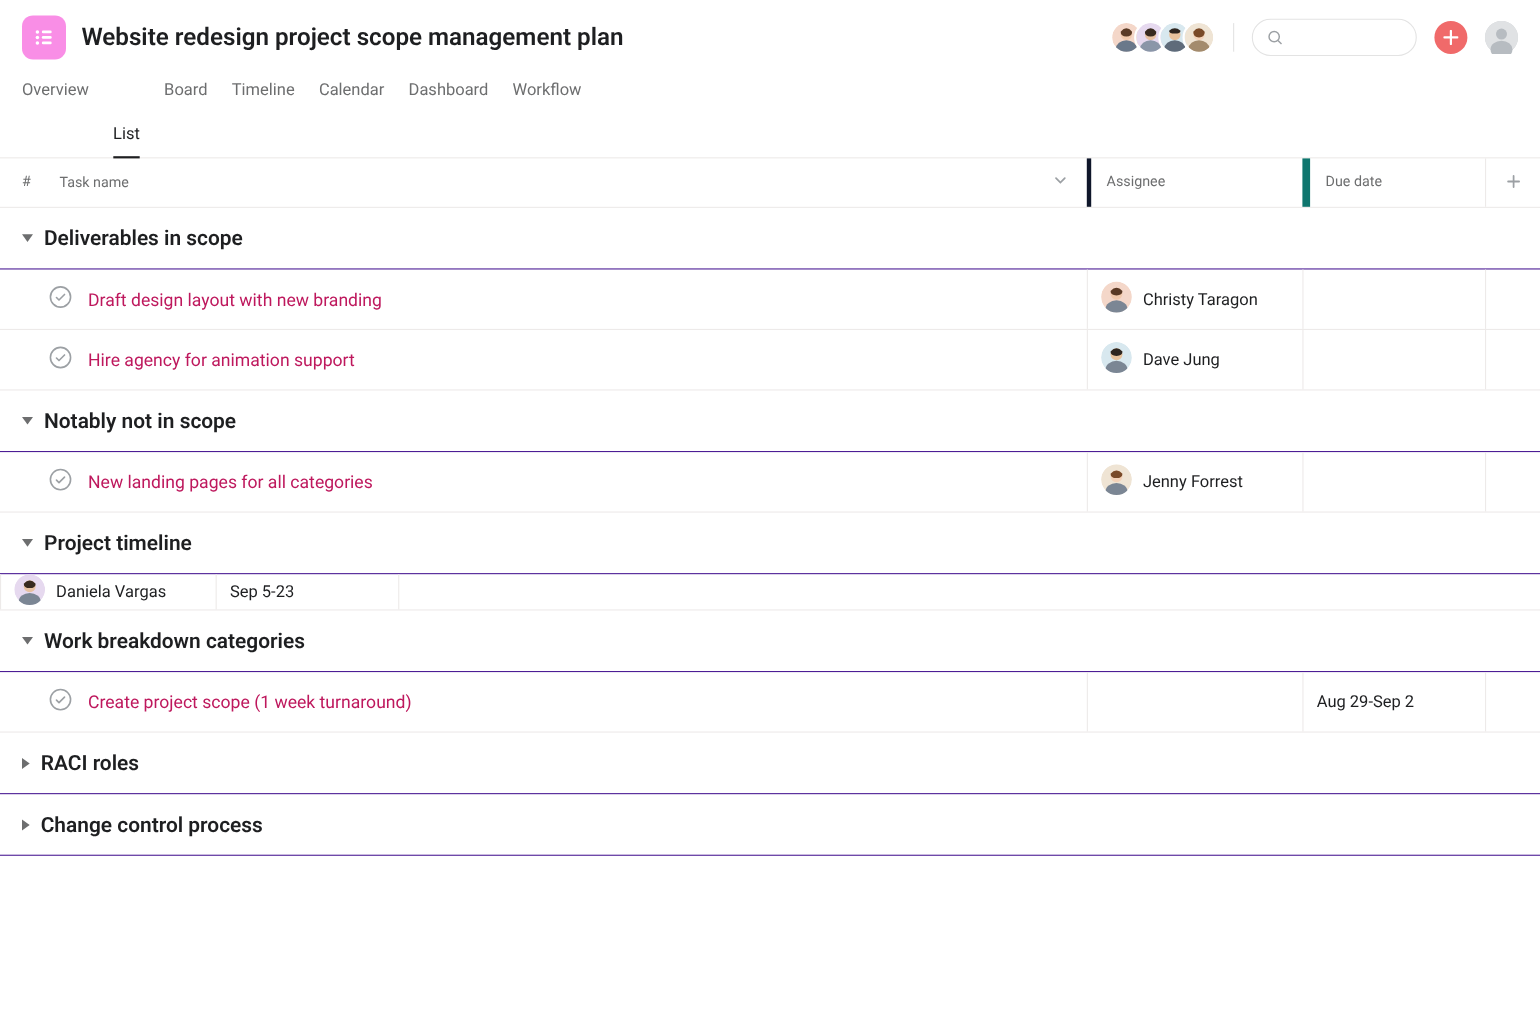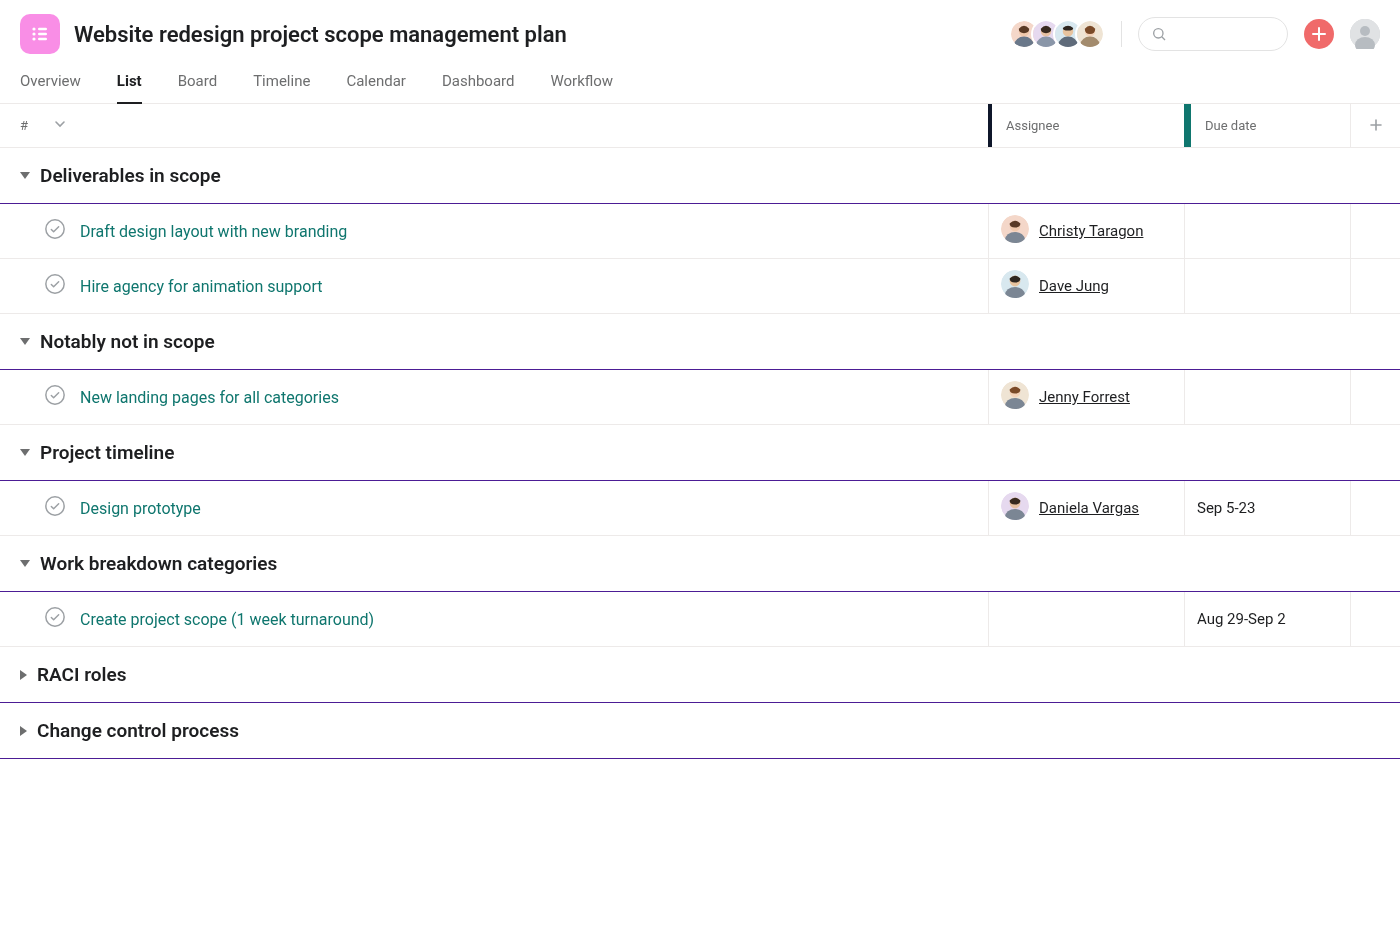--- a/index.html
+++ b/index.html
@@ -58,35 +58,36 @@
     display:flex; align-items:center; justify-content:center;
     font-size: 18px; font-weight: 400;
   }
   .me-avatar {
     width: 30px; height:30px; border-radius:50%;
     background: #d1d3d5;
   }
 
   
   .tabs {
-    display:flex; gap: 36px;
+    display:flex; gap: 22px;
     padding: 18px 20px 0 20px;
     border-bottom: 1px solid #edeae9;
   }
   .tab {
     font-size: 15px;
     color: #6d6e6f;
     padding-bottom: 12px;
     cursor: pointer;
   }
   .tab.active {
     color: #1e1f21;
-    font-weight: 700;
+    font-weight: 400;
     border-bottom: 2px solid #1e1f21;
     margin-bottom: -1px;
+    margin-top: 40px;
   }
 
   
   .col-header {
     display:flex;
     border-bottom: 1px solid #edeae9;
     font-size: 13px;
     color:#6d6e6f;
   }
   .col-num { width: 44px; padding: 14px 0 14px 20px; }
@@ -127,26 +128,26 @@
   .task-main {
     flex:1;
     display:flex; align-items:center;
     padding: 14px 10px 14px 44px;
     gap: 14px;
   }
   .check-circle {
     width:22px; height:22px; flex-shrink:0;
     color:#9ca0a4;
   }
-  .task-name { font-size:16px; color:#0f766e; }
+  .task-name { font-size:16px; color:#be185d; }
   .task-assignee {
     width:196px; border-left:1px solid #edeae9;
     display:flex; align-items:center; gap:10px;
     padding: 0 12px;
-    font-size:15px; color:#1e1f21;text-decoration:underline;
+    font-size:15px; color:#1e1f21;
   }
   .task-due {
     width:166px; border-left:1px solid #edeae9;
     display:flex; align-items:center;
     padding:0 12px;
     font-size:15px; color:#1e1f21;
   }
   .task-extra { width:50px; border-left:1px solid #edeae9; }
 
   
@@ -231,20 +232,21 @@
     <div class="tab">Board</div>
     <div class="tab">Timeline</div>
     <div class="tab">Calendar</div>
     <div class="tab">Dashboard</div>
     <div class="tab">Workflow</div>
   </div>
 
 <div class="col-header">
   <div class="col-num">#</div>
   <div class="col-task">
+    <span class="col-task-label">Task name</span>
     <span class="chev">
       <svg width="12" height="12" viewBox="0 0 12 12">
           <path d="M2 4l4 4 4-4" stroke="#9ca0a4" stroke-width="1.6" fill="none" stroke-linecap="round"></path>
         </svg>
     </span>
   </div>
   <div class="col-assignee">Assignee</div>
   <div class="col-due">Due date</div>
   <div class="col-add">
     <svg width="14" height="14" viewBox="0 0 14 14">
@@ -326,27 +328,20 @@
         <div class="task-due">
           <span></span>
         </div>
         <div class="task-extra"></div>
     </div>
     <div class="section-header">
       <span class="tri"></span>
     <span class="section-title">Project timeline</span>
     </div>
     <div class="task-row">
-        <div class="task-main">
-          <span><svg class="check-circle" viewBox="0 0 24 24" fill="none" stroke="currentColor" stroke-width="1.6">
-  <circle cx="12" cy="12" r="10"></circle>
-  <path d="M8 12.5l2.5 2.5L16 9.5" stroke-linecap="round" stroke-linejoin="round"></path>
-</svg></span>
-          <span class="task-name">Design prototype</span>
-        </div>
         <div class="task-assignee">
           <span><svg class="av" viewBox="0 0 28 28" width="28" height="28">
     <circle cx="14" cy="14" r="14" fill="#e6d9ef"></circle>
     <circle cx="14" cy="11" r="5.4" fill="#e7c1a2"></circle>
     <path d="M8.6 8.6 Q14 2.8 19.4 8.6 Q19.4 12.6 14 12.6 Q8.6 12.6 8.6 8.6" fill="#382a1f"></path>
     <ellipse cx="14" cy="25" rx="10" ry="8" fill="#7b8694"></ellipse>
   </svg></span>
           <span>Daniela Vargas</span>
         </div>
         <div class="task-due">

